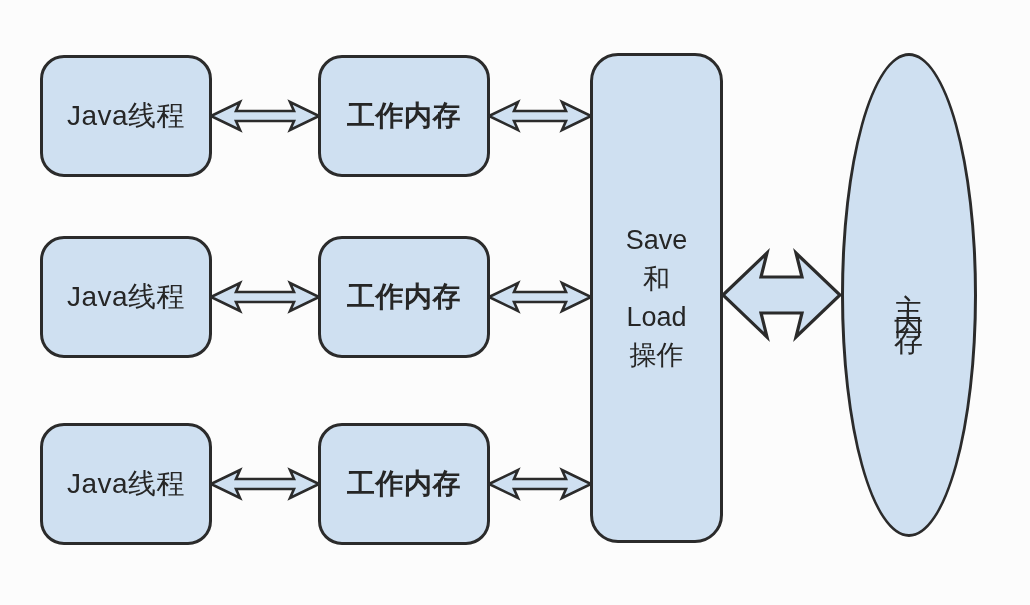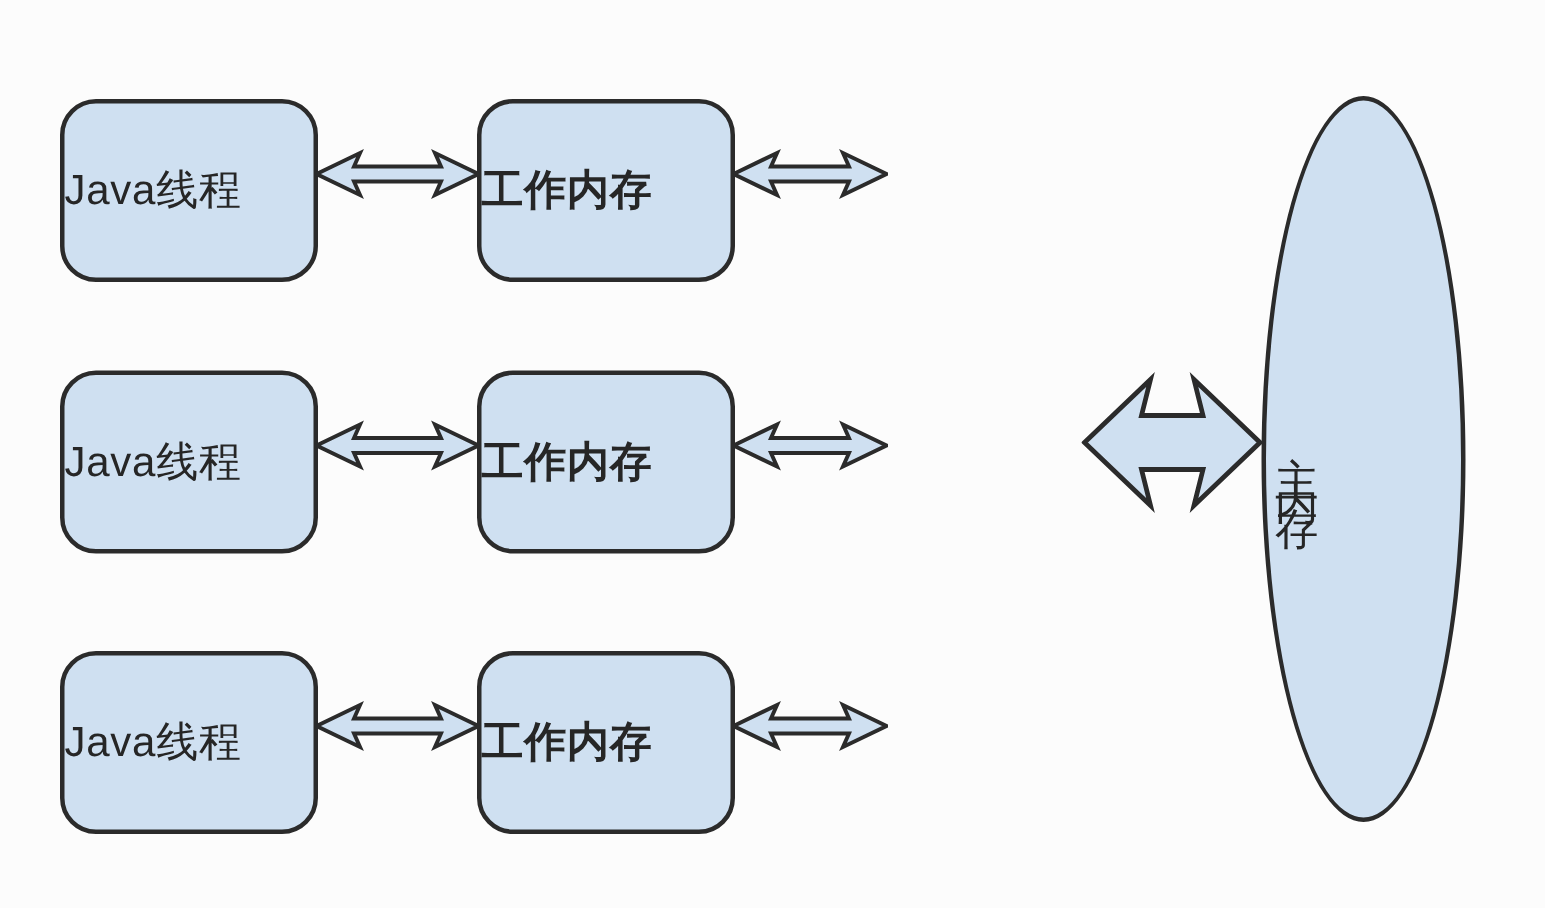--- a/index.html
+++ b/index.html
@@ -17,23 +17,22 @@
   .canvas{
     position:relative;
     width:1030px;height:605px;
     background:var(--background);
     overflow:hidden;
   }
   .node{
     position:absolute;
     background:var(--node-fill);
     border:3px solid var(--outline);
-    display:flex;align-items:center;
+    display:flex;align-items:center;justify-content:center;
     color:var(--text);
-    margin-top:11px;
   }
   .rbox{
     border-radius:24px;
     width:172px;height:122px;
     font-size:28px;
     letter-spacing:0.5px;
   }
   .thread{left:40px;}
   .memory{left:318px;font-weight:bold;}
   .row1{top:55px;}
@@ -113,20 +112,26 @@
   <svg class="arrow a-tm row3" viewBox="0 0 110 40">
     <polygon points="1,20 30,6 26,15 84,15 80,6 109,20 80,34 84,25 26,25 30,34"></polygon>
   </svg>
   <div class="node rbox memory row3">
     <span>工作内存</span>
   </div>
   <svg class="arrow a-ms row3" viewBox="0 0 104 40">
     <polygon points="1,20 30,6 26,15 78,15 74,6 103,20 74,34 78,25 26,25 30,34"></polygon>
   </svg>
 
+  <div class="node saveload">
+    <div>Save</div>
+    <div>和</div>
+    <div>Load</div>
+    <div>操作</div>
+  </div>
 
   <svg class="arrow bigarrow" viewBox="0 0 121 112">
     <polygon points="2,56 46,14 40,38 81,38 75,14 119,56 75,98 81,74 40,74 46,98"></polygon>
   </svg>
 
   <div class="node mainmem">
     <span class="vtext">主内存</span>
   </div>
 
 </div>

